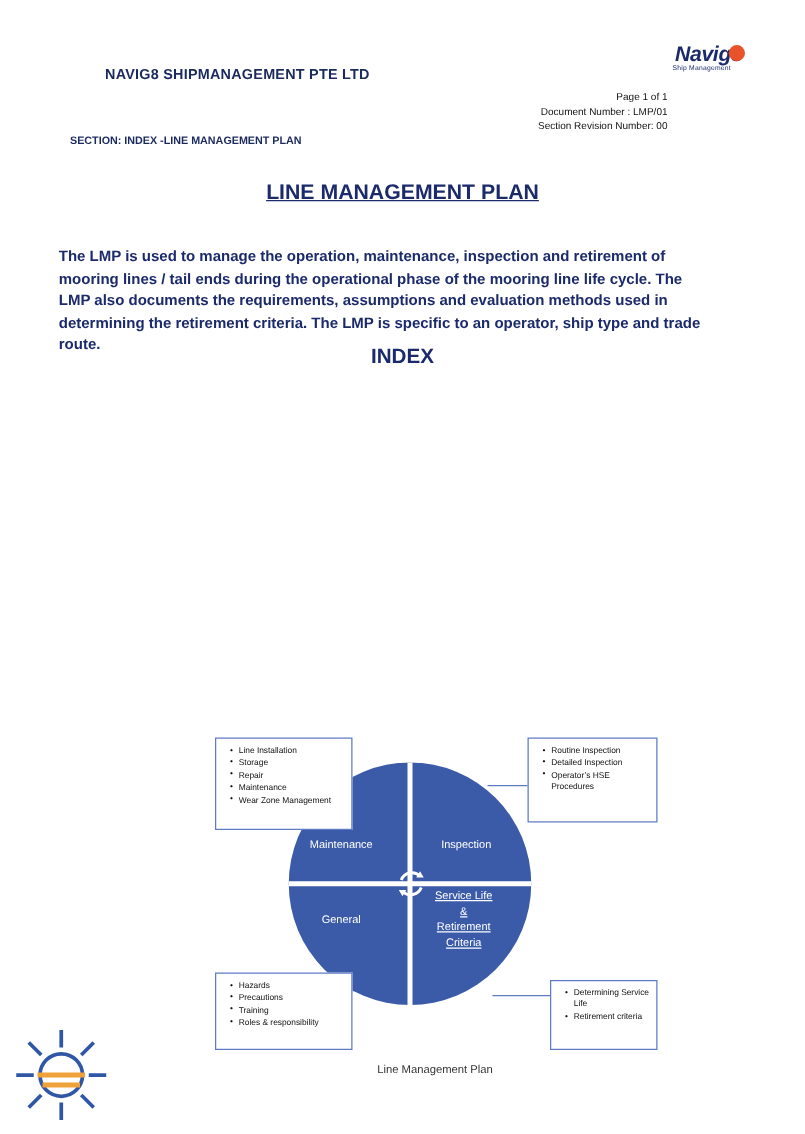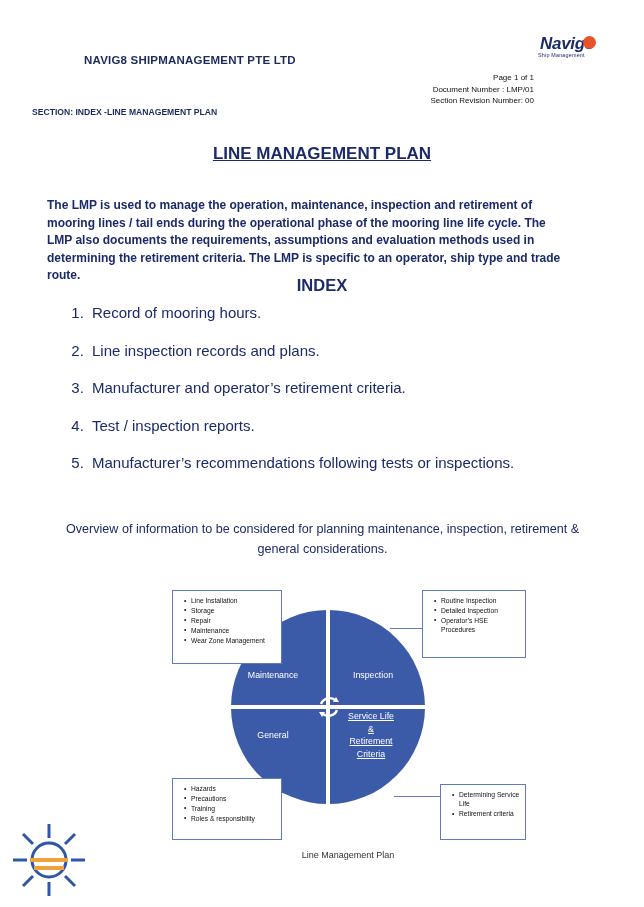--- a/index.html
+++ b/index.html
@@ -35,21 +35,21 @@
     padding-left: 44px;
   }
   .hdr-title {
     font-size: 11.5px;
     font-weight: bold;
     color: #1b2a5e;
     line-height: 15px;
   }
   .hdr-section {
     position: absolute;
-    left: 32px;
+    left: 56px;
     top: 107px;
     font-size: 8.6px;
     font-weight: bold;
     color: #1b2a5e;
   }
   .hdr-meta {
     position: absolute;
     right: 110px;
     top: 72px;
     text-align: right;
@@ -295,29 +295,21 @@
   <div class="logo">
     <div class="logo-word">Navig8</div>
     <div class="logo-dot"></div>
     <div class="logo-sub">Ship Management</div>
   </div>
 
   <div class="doc-title">LINE MANAGEMENT PLAN</div>
   <div class="intro">The LMP is used to manage the operation, maintenance, inspection and retirement of mooring lines / tail ends during the operational phase of the mooring line life cycle. The LMP also documents the requirements, assumptions and evaluation methods used in determining the retirement criteria. The LMP is specific to an operator, ship type and trade route.</div>
   <div class="index-title">INDEX</div>
 
-  <ol class="index-list">
-    <li>Record of mooring hours.</li>
-    <li>Line inspection records and plans.</li>
-    <li>Manufacturer and operator’s retirement criteria.</li>
-    <li>Test / inspection reports.</li>
-    <li>Manufacturer’s recommendations following tests or inspections.</li>
-  </ol>
-
-  <div class="overview-note">Overview of information to be considered for planning maintenance, inspection, retirement &amp; general considerations.</div>
+
 
   <div class="diagram">
 
     <div class="conn" style="left:114px; top:46px;  width:48px;"></div>
     <div class="conn" style="left:222px; top:46px;  width:34px;"></div>
     <div class="conn" style="left:114px; top:210px; width:46px;"></div>
     <div class="conn" style="left:226px; top:214px; width:48px;"></div>
 
     <div class="circle"></div>
     <div class="cross-v"></div>

